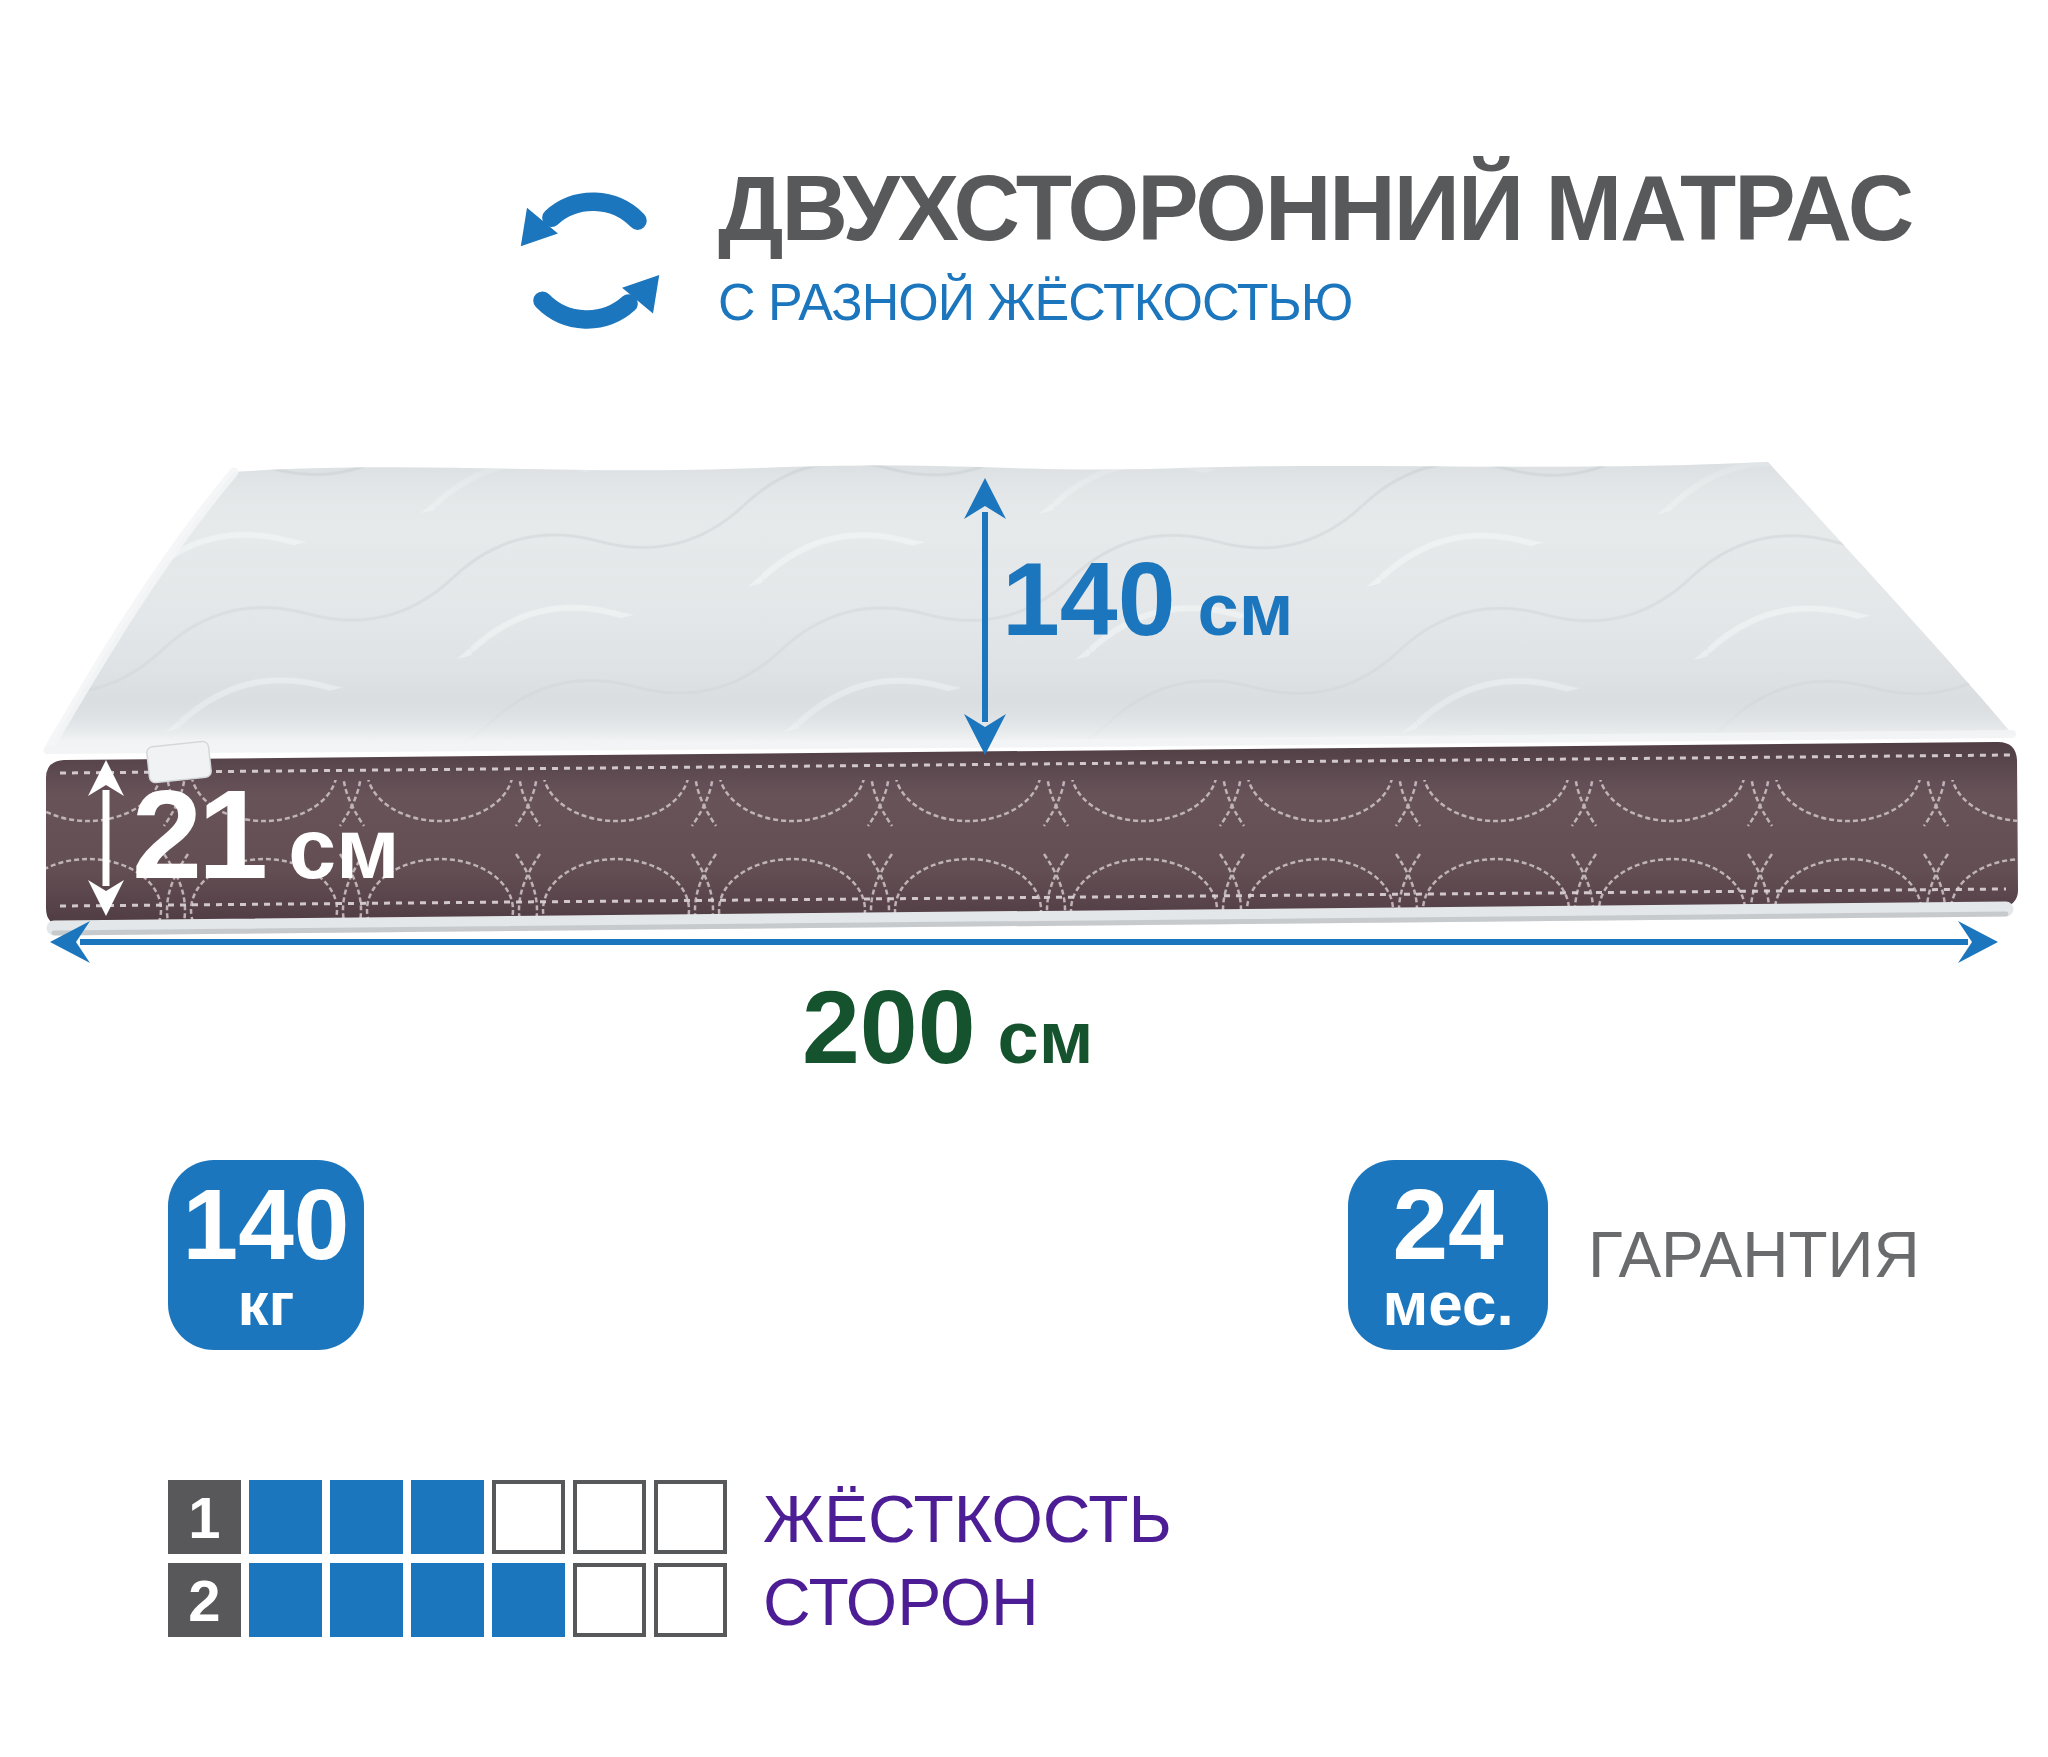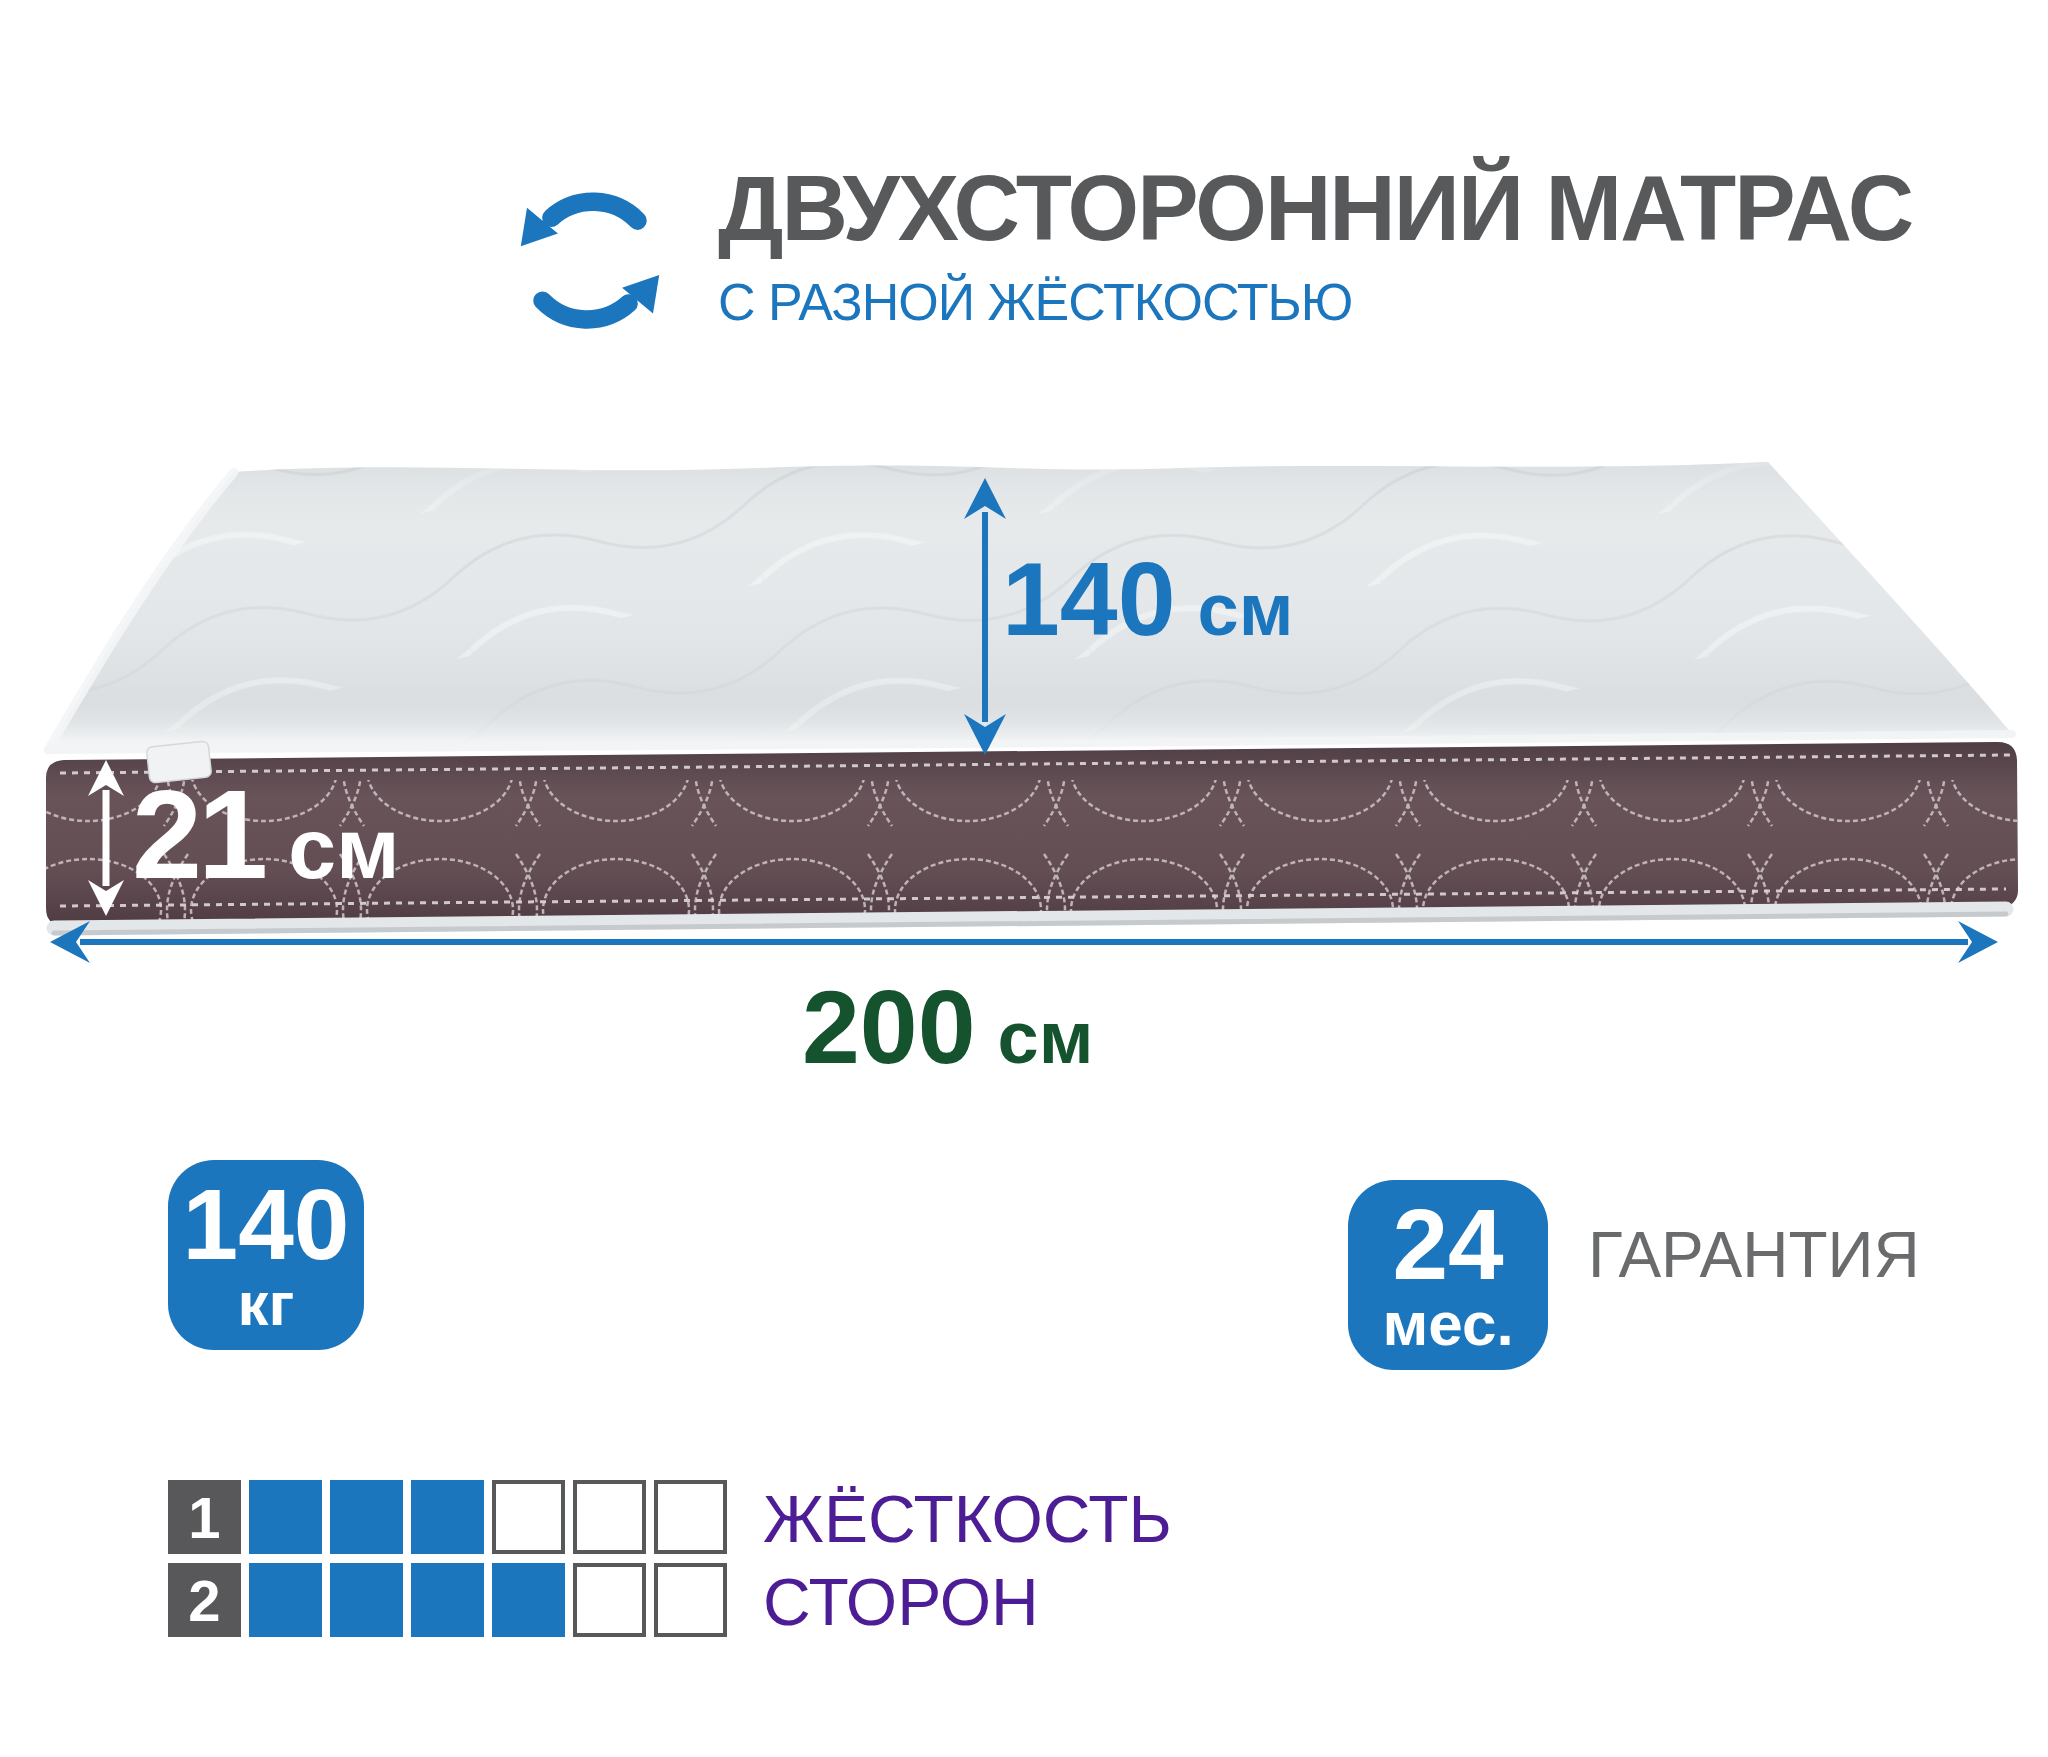--- a/index.html
+++ b/index.html
@@ -28,21 +28,21 @@
   .dim-length .dim-num{font-size:104px;}
   .dim-length .dim-unit{font-size:74px;margin-left:22px;}
 
   
   .badge{
     position:absolute;background:#1c76bd;border-radius:46px;color:#fff;
     display:flex;flex-direction:column;align-items:center;justify-content:center;
     font-weight:bold;text-align:center;
   }
   .badge-load{left:168px;top:1160px;width:196px;height:190px;}
-  .badge-warranty{left:1348px;top:1160px;width:200px;height:190px;margin-top:20px;}
+  .badge-warranty{left:1348px;top:1160px;width:200px;height:190px;}
   .badge-val{font-size:100px;line-height:98px;}
   .badge-unit{font-size:62px;line-height:62px;}
   .badge-desc{position:absolute;color:#6a6b6d;font-size:64px;line-height:77px;white-space:nowrap;}
   .desc-load{left:392px;top:1178px;}
   .desc-warranty{left:1588px;top:1217px;}
 
   
   .firmness{position:absolute;left:168px;top:1480px;display:flex;flex-direction:column;gap:9px;}
   .f-row{display:flex;gap:8px;}
   .f-cell{width:73px;height:74px;box-sizing:border-box;flex:0 0 auto;}

